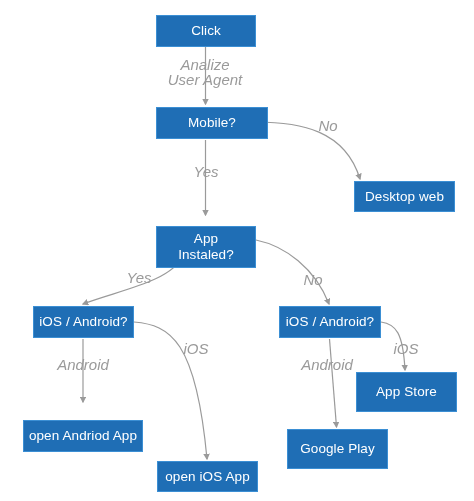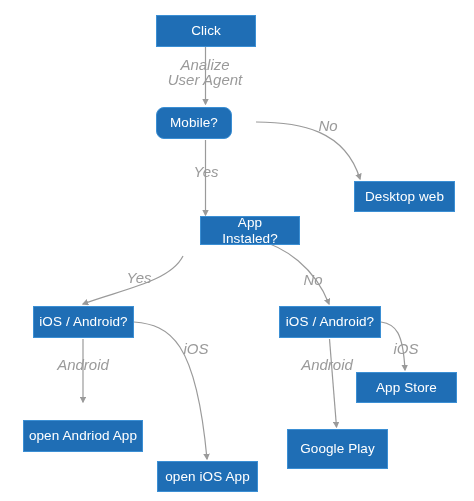--- a/index.html
+++ b/index.html
@@ -81,36 +81,36 @@
 
     <path d="M 134 322 C 170 325, 196 340, 207 459" fill="none" stroke="#9a9a9a" stroke-width="1.2" marker-end="url(#arrow)"></path>
 
     <path d="M 329.5 339 L 336.5 427" fill="none" stroke="#9a9a9a" stroke-width="1.2" marker-end="url(#arrow)"></path>
 
     <path d="M 381 322 C 396 324, 403 333, 405 370" fill="none" stroke="#9a9a9a" stroke-width="1.2" marker-end="url(#arrow)"></path>
   </svg>
 
   <div class="node" style="left:156px; top:15px; width:100px; height:32px;">Click</div>
 
-  <div class="node" style="left:156px; top:107px; width:76px; height:32px;border-radius:8px;">Mobile?</div>
+  <div class="node" style="left:156px; top:107px; width:112px; height:32px;">Mobile?</div>
 
   <div class="node" style="left:310px; top:181px; width:101px; height:31px;margin-left:44px;">Desktop web</div>
 
-  <div class="node" style="left:156px; top:216px; width:100px; height:29px;margin-left:44px;">App
+  <div class="node" style="left:156px; top:226px; width:100px; height:42px;">App
 Instaled?</div>
 
   <div class="node" style="left:33px; top:306px; width:101px; height:32px;">iOS / Android?</div>
 
   <div class="node" style="left:279px; top:306px; width:102px; height:32px;">iOS / Android?</div>
 
   <div class="node" style="left:23px; top:420px; width:120px; height:32px;">open Andriod App</div>
 
   <div class="node" style="left:157px; top:461px; width:101px; height:31px;">open iOS App</div>
 
-  <div class="node" style="left:356px; top:372px; width:101px; height:31px;">App Store</div>
+  <div class="node" style="left:356px; top:372px; width:101px; height:40px;">App Store</div>
 
   <div class="node" style="left:287px; top:429px; width:101px; height:40px;text-align:center;">Google Play</div>
 
   <div class="edge-label" style="left:155px; top:57px; width:100px;">Analize
 User Agent</div>
 
   <div class="edge-label" style="left:308px; top:118px; width:40px;">No</div>
 
   <div class="edge-label" style="left:186px; top:164px; width:40px;">Yes</div>
 

